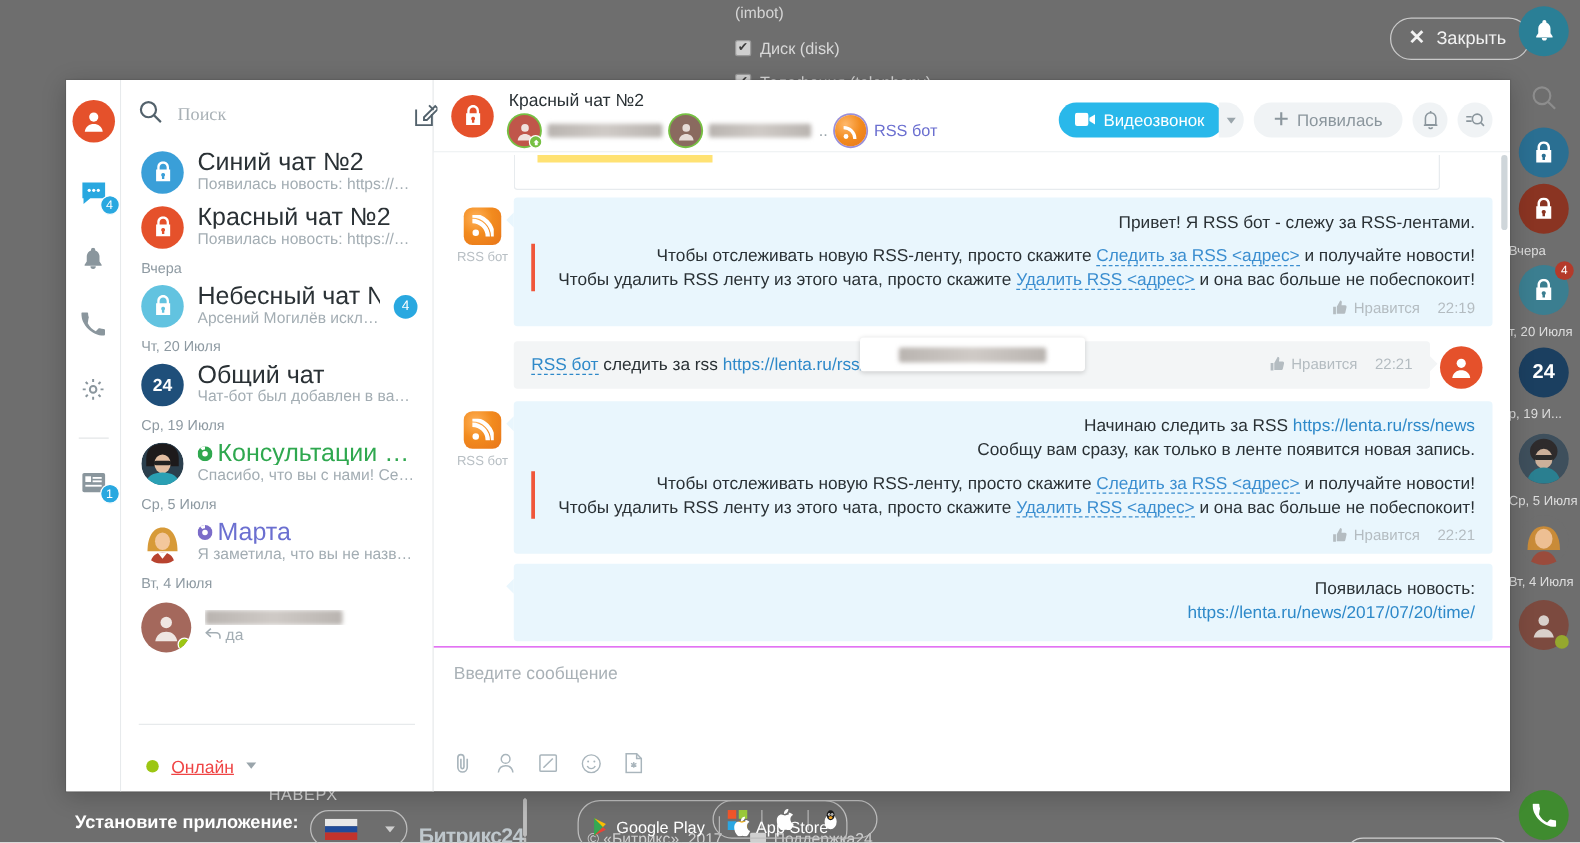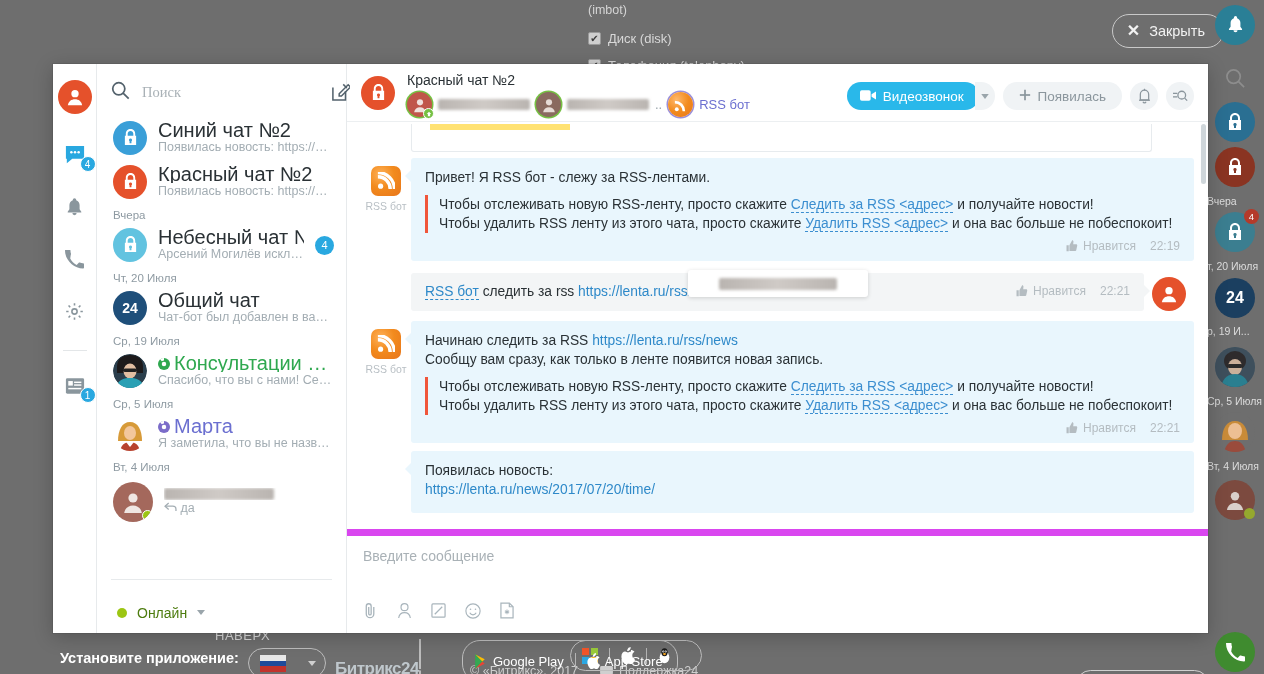--- a/index.html
+++ b/index.html
@@ -178,21 +178,21 @@
   .redact {
     display: inline-block; height: 11px; border-radius: 2px;
     background: linear-gradient(90deg,#b9b4b0,#cfcac6,#b9b4b0);
     filter: blur(1.6px); vertical-align: middle;
   }
   .sidebar-foot {
     border-top: 1px solid #e7eaec; margin: 0 14px; padding: 12px 2px 0 2px;
     display: flex; align-items: center; gap: 10px; height: 54px;
   }
   .online-dot { width: 10px; height: 10px; border-radius: 50%; background: #9cc613; margin-left: 4px;}
-  .online-txt { font-size: 14px; color: #4d7c0f; }
+  .online-txt { font-size: 14px; color: #ef4444; text-decoration: underline; }
   .caret { width: 0; height: 0; border-left: 4px solid transparent; border-right: 4px solid transparent;
            border-top: 5px solid #9aa5ab; }
 
   
   .main { flex: 1; display: flex; flex-direction: column; min-width: 0; position: relative; }
   .chat-header {
     height: 58px; padding: 8px 14px 0 14px; display: flex; align-items: flex-start;
     border-bottom: 1px solid #eceff1; position: relative;
   }
   .hdr-lock {
@@ -264,20 +264,21 @@
   }
   .rss-ava {
     width: 30px; height: 30px; border-radius: 7px;
     background: radial-gradient(circle at 32% 28%, #ffb158 0%, #f28b1e 45%, #e8751a 100%);
     display: flex; align-items: center; justify-content: center;
   }
   .rss-name { font-size: 10.5px; color: #b8bfc4; margin-top: 4px; }
   .bubble {
     flex: 1; border-radius: 3px; padding: 10px 14px 6px 14px; position: relative;
     min-width: 0;
+    text-align: right;
   }
   .bubble.bot { background: #e9f6fd; }
   .bubble.self { background: #f3f5f6; }
   .bubble:before {
     content: ""; position: absolute; left: -6px; top: 12px;
     border-top: 6px solid transparent; border-bottom: 6px solid transparent;
     border-right: 6px solid #e9f6fd;
   }
   .bubble.self:before { display: none; }
   .bubble.self:after {
@@ -303,21 +304,21 @@
     display: flex; align-items: center; justify-content: center; }
   .mention { color: #2e89c9; border-bottom: 1px dashed #2e89c9; }
 
   .msg-scrollbar {
     position: absolute; right: 2px; top: 2px; width: 5px; height: 60px;
     background: #cfd6da; border-radius: 3px;
   }
 
   
   .composer {
-    border-top: 7px solid #d946ef; height: 104px; padding: 12px 16px 0 16px;
+    border-top: 1px solid #d946ef; height: 116px; padding: 12px 16px 0 16px;
     position: relative;
   }
   .composer-placeholder { font-size: 14px; color: #a9b1b6; }
   .composer-tools {
     position: absolute; left: 16px; bottom: 14px; display: flex; align-items: center; gap: 19px;
     color: #a9b5bc;
   }
   .tool { display: flex; align-items: center; justify-content: center; cursor: pointer; }
 </style>
 </head>

